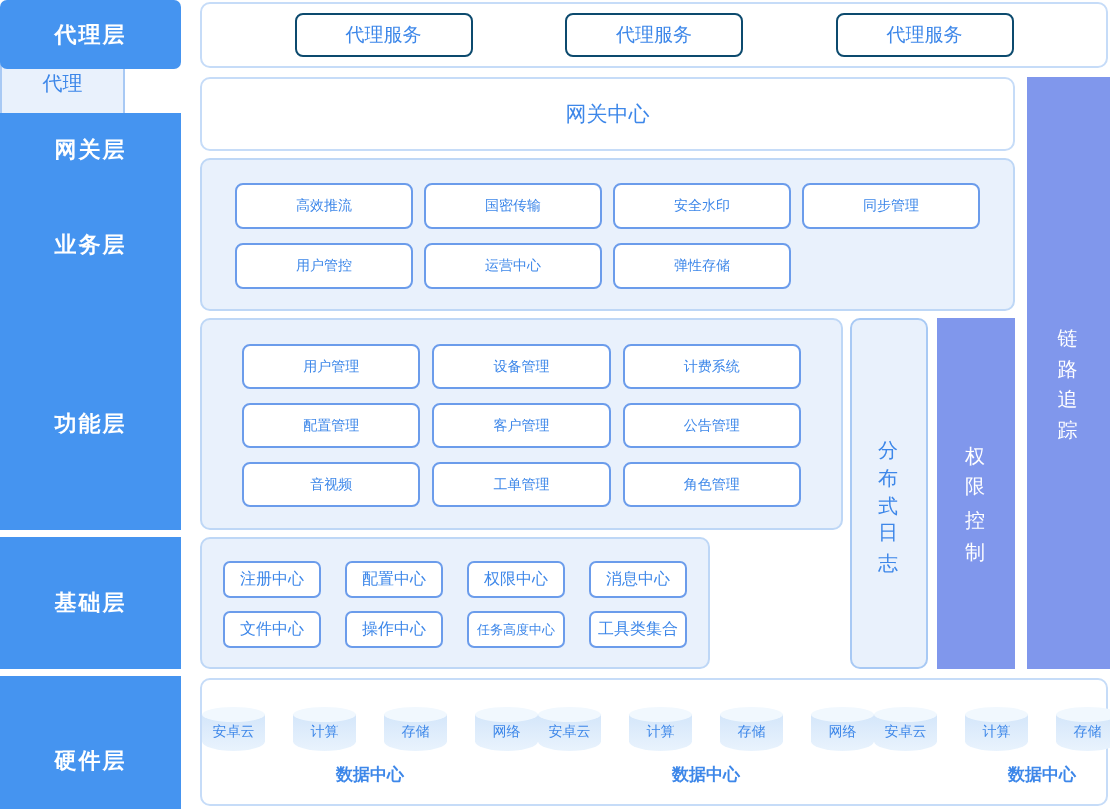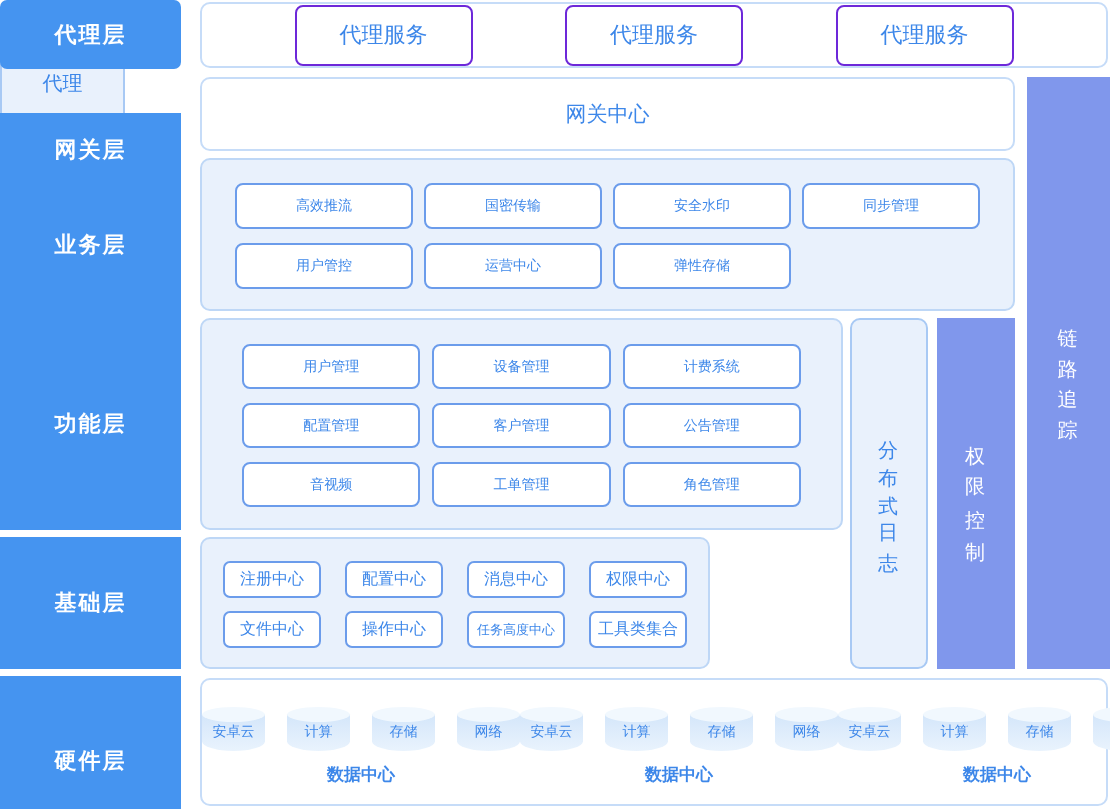--- a/index.html
+++ b/index.html
@@ -17,22 +17,22 @@
   .s5 { top:537px; height:132px; }
   .s6 { top:676px; height:170px; }
 
   
   .panel { position:absolute; border-radius:10px; }
   .panel.white { background:#fff; border:2px solid #c6dcf8; }
   .panel.light { background:#e9f1fc; border:2px solid #bed7f6; }
 
   .agent-panel { left:200px; top:2px; width:908px; height:66px;
     display:flex; align-items:center; justify-content:space-evenly; }
-  .agent-box { width:178px; height:61px; background:#fff; border:2px solid #6d28d9; border-radius:8px;
-    display:flex; align-items:center; justify-content:center; color:#3d87e9; font-size:22px; }
+  .agent-box { width:178px; height:44px; background:#fff; border:2px solid #0c4a6e; border-radius:8px;
+    display:flex; align-items:center; justify-content:center; color:#3d87e9; font-size:19px; }
 
   .gateway-panel { left:200px; top:77px; width:815px; height:74px;
     display:flex; align-items:center; justify-content:center; color:#3d87e9; font-size:21px; }
 
   .business-panel { left:200px; top:158px; width:815px; height:153px;
     display:grid; grid-template-columns:repeat(4,1fr); gap:14px 11px; padding:23px 33px; }
   .function-panel { left:200px; top:318px; width:643px; height:212px;
     display:grid; grid-template-columns:repeat(3,1fr); gap:14px 12px; padding:24px 40px; }
   .blue-box { background:#fff; border:2px solid #6b9ceb; border-radius:8px;
     display:flex; align-items:center; justify-content:center; color:#3d87e9; font-size:14px; height:46px; }
@@ -58,21 +58,21 @@
   .perm-col .vtext { letter-spacing:32px; }
   .dlog-col { left:850px; top:318px; width:78px; height:351px; background:#e9f1fc;
     border:2px solid #a8c9f4; border-radius:10px; color:#3d87e9; }
   .dlog-col .vtext { letter-spacing:28px; }
 
   
   .hw-panel { left:200px; top:678px; width:908px; height:128px;
     display:flex; align-items:stretch; }
   .hw-group { flex:1; display:flex; flex-direction:column; align-items:center; justify-content:center; padding-top:8px; }
   .hw-divider { width:1px; background:#cfe2f8; height:80px; align-self:center; }
-  .cyl-row { display:flex; gap:22px;text-align:right; }
+  .cyl-row { display:flex; gap:28px;text-align:right; }
   .cyl { position:relative; width:63px; height:44px; }
   .cyl-top { position:absolute; top:0; left:0; width:63px; height:15px; border-radius:50%;
     background:#f1f8fe; z-index:2; }
   .cyl-body { position:absolute; top:7px; left:0; right:0; bottom:0;
     background:linear-gradient(180deg,#d4e6fa 0%,#e9f3fd 100%);
     border-radius:0 0 32px 32px / 0 0 10px 10px;
     display:flex; align-items:center; justify-content:center; color:#3d87e9; font-size:14px; }
   .hw-label { margin-top:12px; color:#3d87e9; font-size:17px; font-weight:700; }
 </style>
 </head>
@@ -139,22 +139,22 @@
     <span class="vtext">分布式日志</span>
   </div>
 
   <div class="vcol perm-col">
     <span class="vtext">权限控制</span>
   </div>
 
   <div class="panel light base-panel">
     <div class="base-box">注册中心</div>
     <div class="base-box">配置中心</div>
+    <div class="base-box">权限中心</div>
     <div class="base-box">消息中心</div>
-    <div class="base-box">权限中心</div>
     <div class="base-box">文件中心</div>
     <div class="base-box">操作中心</div>
     <div class="base-box small">任务高度中心</div>
     <div class="base-box">工具类集合</div>
   </div>
 
   <div class="android-panel">
     <div>安卓卡</div>
     <div>代理</div>
   </div>

